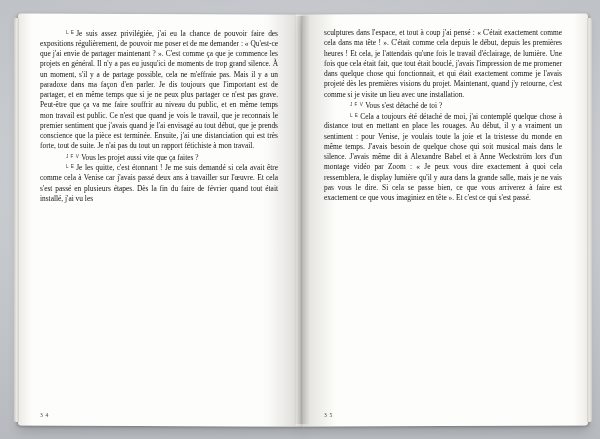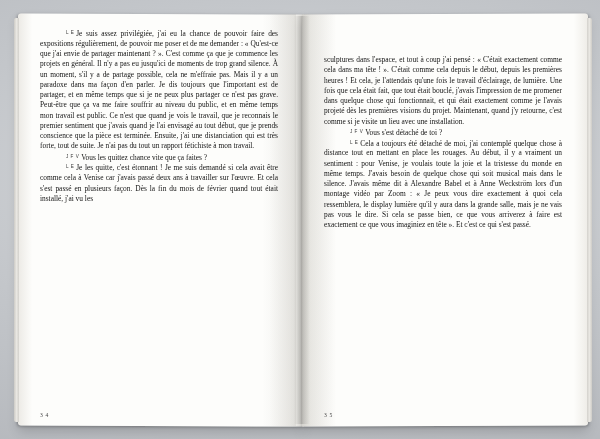--- a/index.html
+++ b/index.html
@@ -80,21 +80,21 @@
     hyphens: auto;
     -webkit-hyphens: auto;
   }
   .textcol.left  { left: 30px; }
   .textcol.right { left: 314px; }
 
   .textcol p {
     margin: 0;
     text-indent: 13px;
   }
-  .textcol p.noindent { text-indent: 0; margin-top: 27px; }
+  .textcol p.noindent { text-indent: 0; }
 
   .marker {
     display: inline-block;
     font-family: "Liberation Sans", sans-serif;
     font-size: 4.6px;
     letter-spacing: 0.5px;
     color: #3a3a3a;
     vertical-align: 1.6px;
     margin-right: 2px;
   }
@@ -126,22 +126,22 @@
   <div class="bg-wash"></div>
 
   <div class="book">
     <div class="edge l"></div>
     <div class="edge r"></div>
 
     <div class="leaf left"></div>
 
     <div class="textcol left">
       <p><span class="marker">L E</span><span>Je suis assez privilégiée, j'ai eu la chance de pouvoir faire des expositions régulièrement, de pouvoir me poser et de me demander : « Qu'est-ce que j'ai envie de partager maintenant ? ». C'est comme ça que je commence les projets en général. Il n'y a pas eu jusqu'ici de moments de trop grand silence. À un moment, s'il y a de partage possible, cela ne m'effraie pas. Mais il y a un paradoxe dans ma façon d'en parler. Je dis toujours que l'important est de partager, et en même temps que si je ne peux plus partager ce n'est pas grave. Peut-être que ça va me faire souffrir au niveau du public, et en même temps mon travail est public. Ce n'est que quand je vois le travail, que je reconnais le premier sentiment que j'avais quand je l'ai envisagé au tout début, que je prends conscience que la pièce est terminée. Ensuite, j'ai une distanciation qui est très forte, tout de suite. Je n'ai pas du tout un rapport fétichiste à mon travail.</span></p>
-      <p><span class="marker">J F V</span><span>Vous les quittez chance vite que ça faites ?</span></p>
-      <p><span class="marker">L E</span><span>Je les quitte, c'est étonnant ! Je me suis demandé si cela avait être comme cela à Venise car j'avais passé deux ans à travailler sur l'œuvre. Et cela s'est passé en plusieurs façon. Dès la fin du mois de février quand tout était installé, j'ai vu les</span></p>
+      <p><span class="marker">J F V</span><span>Vous les projet aussi vite que ça faites ?</span></p>
+      <p><span class="marker">L E</span><span>Je les quitte, c'est étonnant ! Je me suis demandé si cela avait être comme cela à Venise car j'avais passé deux ans à travailler sur l'œuvre. Et cela s'est passé en plusieurs étapes. Dès la fin du faire de février quand tout était installé, j'ai vu les</span></p>
     </div>
     <div class="folio left">3 4</div>
 
     <div class="leaf right"></div>
 
     <div class="textcol right">
       <p class="noindent"><span>sculptures dans l'espace, et tout à coup j'ai pensé : « C'était exactement comme cela dans ma tête ! ». C'était comme cela depuis le début, depuis les premières heures ! Et cela, je l'attendais qu'une fois le travail d'éclairage, de lumière. Une fois que cela était fait, que tout était bouclé, j'avais l'impression de me promener dans quelque chose qui fonctionnait, et qui était exactement comme je l'avais projeté dès les premières visions du projet. Maintenant, quand j'y retourne, c'est comme si je visite un lieu avec une installation.</span></p>
       <p><span class="marker">J F V</span><span>Vous s'est détaché de toi ?</span></p>
       <p><span class="marker">L E</span><span>Cela a toujours été détaché de moi, j'ai contemplé quelque chose à distance tout en mettant en place les rouages. Au début, il y a vraiment un sentiment : pour Venise, je voulais toute la joie et la tristesse du monde en même temps. J'avais besoin de quelque chose qui soit musical mais dans le silence. J'avais même dit à Alexandre Babel et à Anne Weckström lors d'un montage vidéo par Zoom : « Je peux vous dire exactement à quoi cela ressemblera, le display lumière qu'il y aura dans la grande salle, mais je ne vais pas vous le dire. Si cela se passe bien, ce que vous arriverez à faire est exactement ce que vous imaginiez en tête ». Et c'est ce qui s'est passé.</span></p>
     </div>

